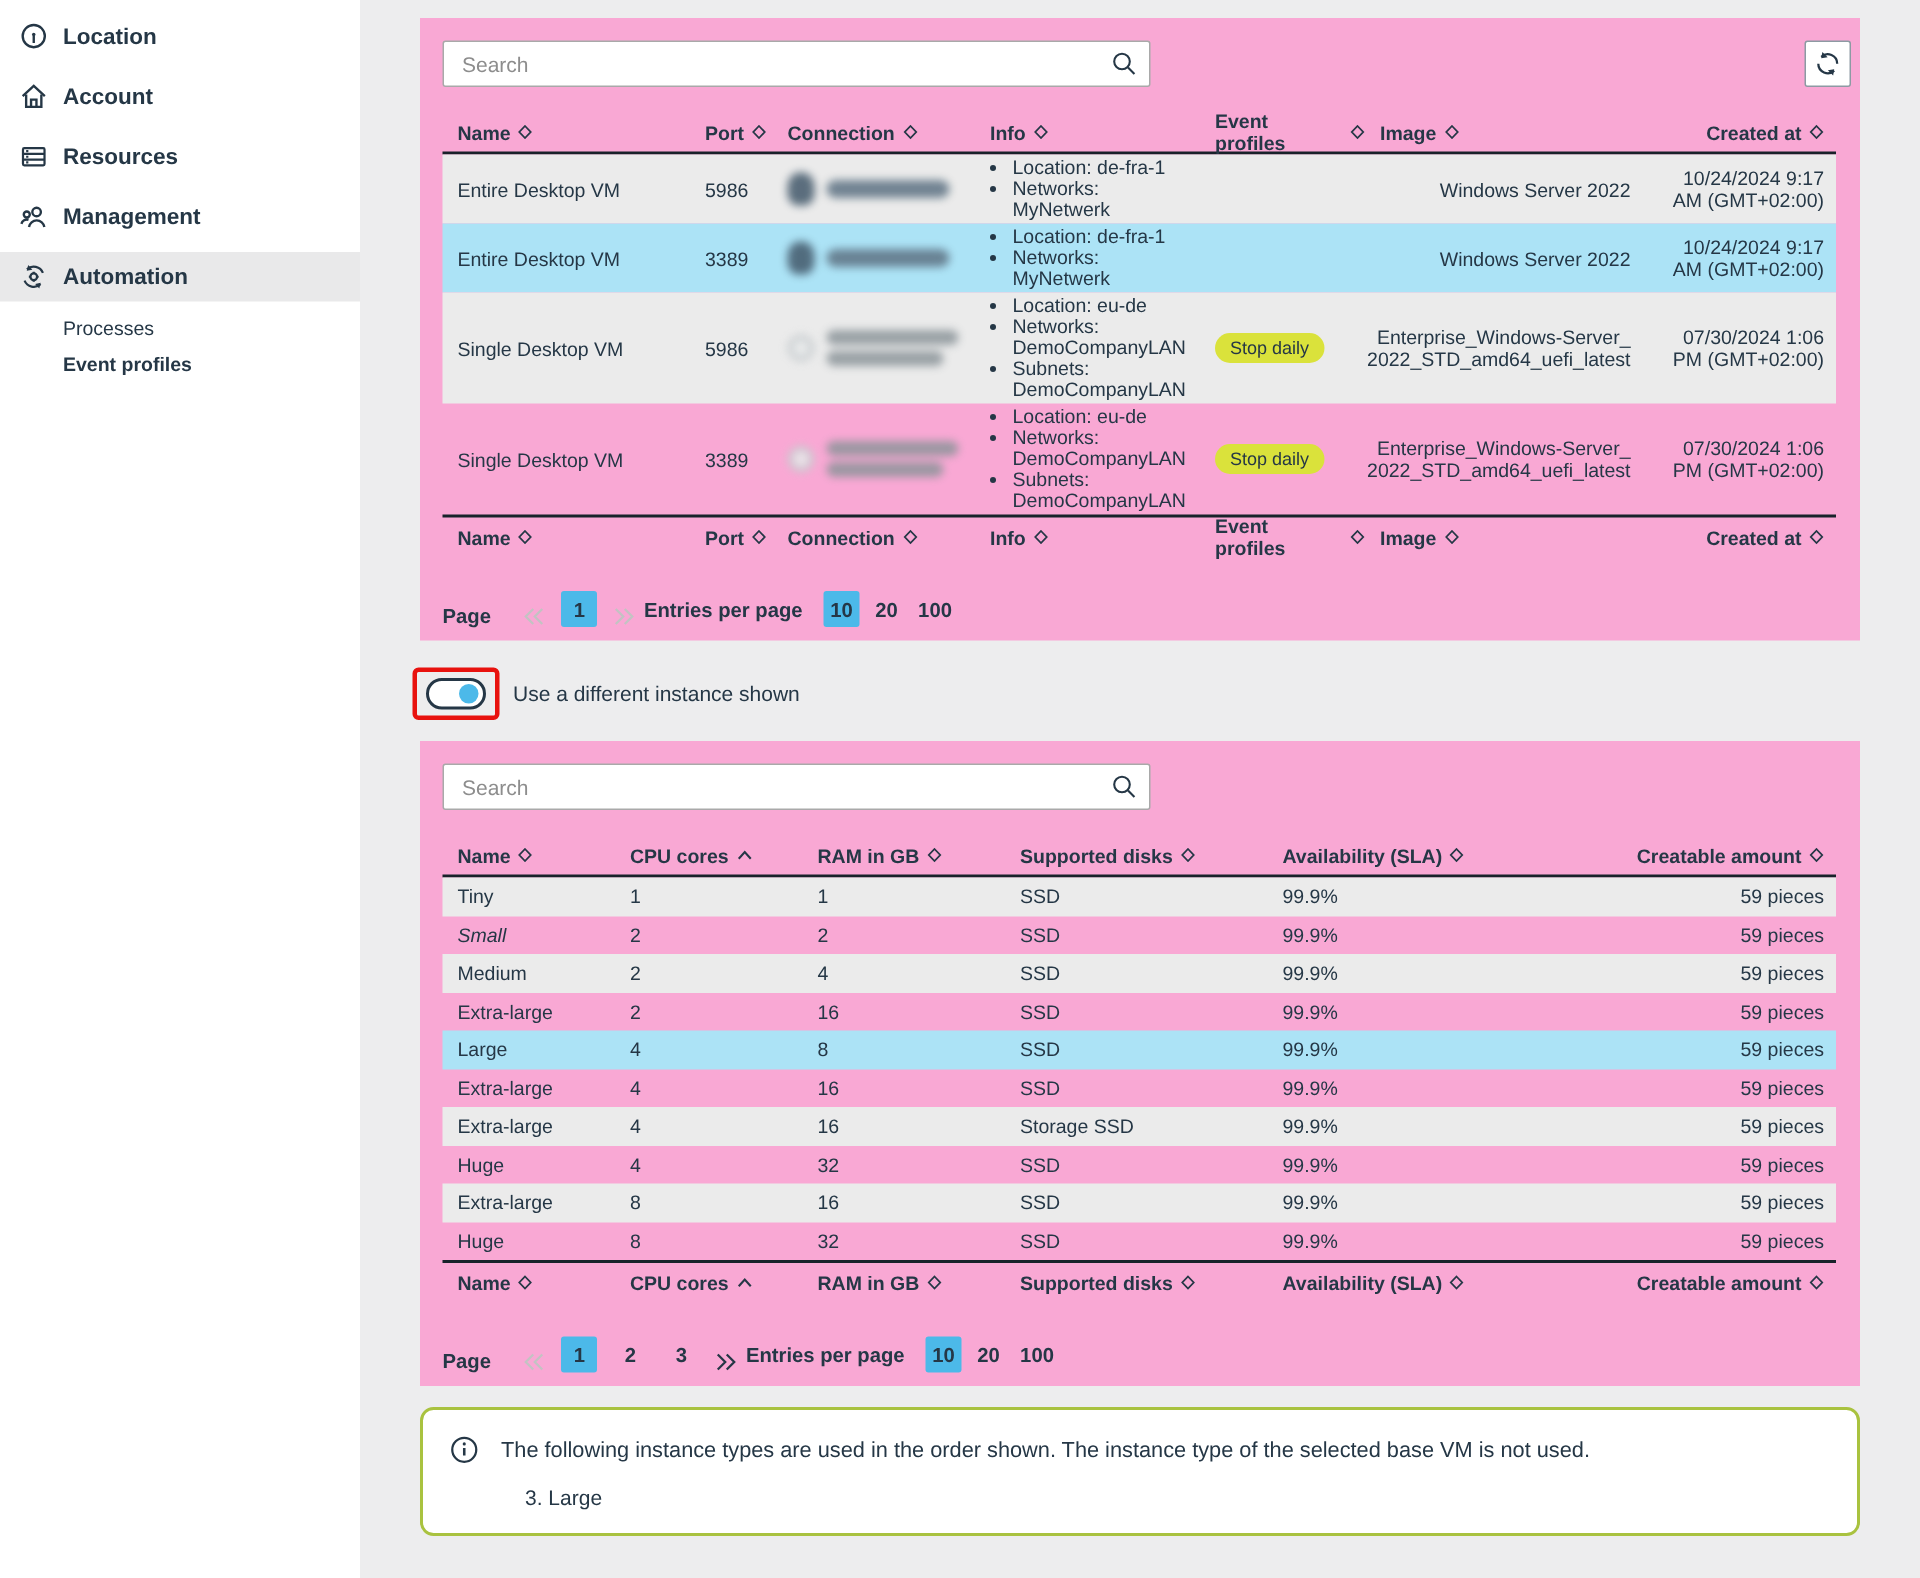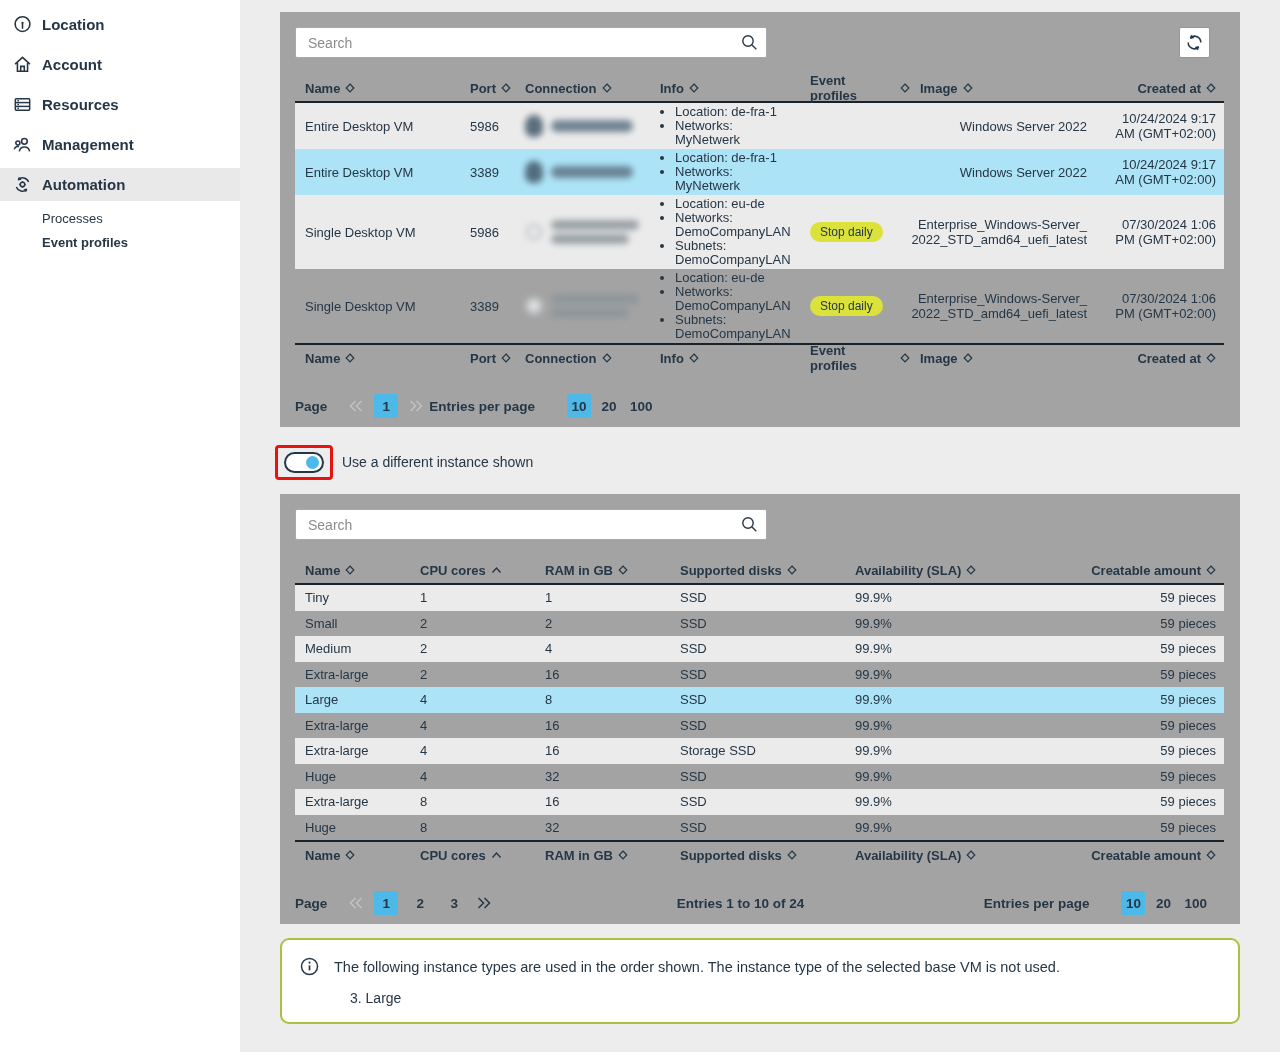--- a/index.html
+++ b/index.html
@@ -23,21 +23,21 @@
   aside{width:240px;flex-shrink:0;background:#fff;padding-top:8px}
   .side-item{display:flex;align-items:center;height:33px;padding-left:11px;margin-bottom:7px;
     font-size:15px;font-weight:700;cursor:pointer}
   .side-item .ic{width:22px;height:20px;display:flex;align-items:center;justify-content:center;margin-right:9px}
   .side-item.active{background:#e9e9ea}
   .side-subs{margin:-2px 0 10px 0}
   .side-sub{padding-left:42px;height:24px;display:flex;align-items:center;font-size:13px;cursor:pointer}
   .side-sub.active{font-weight:700}
   
   main{flex:1;padding:12px 40px 0 40px}
-  .card{background:#a3a3a3;width:960px;padding:15px 30px 6px 15px}
+  .card{background:#f9a8d4;width:960px;padding:15px 6px 6px 15px}
   
   .toolbar{display:flex;justify-content:space-between;align-items:flex-start}
   .search-box{position:relative;width:472px}
   .search-box input{width:100%;height:31px;border:1px solid #a9a9a9;border-radius:2px;
     padding:0 36px 0 12px;font-size:14px;color:var(--navy);font-family:inherit;background:#fff}
   .search-box input::placeholder{color:#8d8d8d}
   .search-ic{position:absolute;right:9px;top:7px;cursor:pointer;line-height:0}
   .refresh-btn{width:31px;height:31px;border:1px solid #8d9aa3;border-radius:2px;background:#fff;
     display:flex;align-items:center;justify-content:center;cursor:pointer;padding:0}
   
@@ -63,30 +63,30 @@
   .conn{display:flex;align-items:center;gap:8px;filter:blur(3px);opacity:.85}
   .conn .p-ic{width:18px;height:22px;background:#42586a;border-radius:45% 45% 38% 38%}
   .conn .c-ic{width:18px;height:18px;border-radius:50%;border:4px solid #c6cbce;background:#eceeee}
   .conn .l1{width:82px;height:12px;background:#5d7283;border-radius:6px}
   .conn .l2s{display:flex;flex-direction:column;gap:4px}
   .conn .l2s span{display:block;height:10px;background:#8b9499;border-radius:5px}
   .conn .l2s span:nth-child(1){width:88px}
   .conn .l2s span:nth-child(2){width:78px}
   
   .pagination{display:flex;align-items:center;margin-top:20px;height:30px;font-size:13.5px;font-weight:600}
-  .pag-left{display:flex;align-items:center}
+  .pag-left{display:flex;align-items:flex-end}
   .pag-label{margin-right:16px}
   .chev{display:flex;align-items:center;line-height:0;color:var(--navy);cursor:pointer;margin:0 5px}
   .chev.dis{color:#c3c3c3;cursor:default}
   .page-num{min-width:24px;height:24px;display:flex;align-items:center;justify-content:center;
     margin:0 5px;cursor:pointer;border-radius:2px;padding:0 3px}
   .page-num.cur{background:var(--accent-blue)}
   .pag-mid{flex:1;text-align:center;font-weight:600}
   .pag-right{display:flex;align-items:center}
-  .pp-label{margin-right:26px}
+  .pp-label{margin-right:8px}
   .pp-opt{min-width:24px;height:24px;display:flex;align-items:center;justify-content:center;
     margin-left:6px;cursor:pointer;border-radius:2px;padding:0 3px}
   .pp-opt.cur{background:var(--accent-blue)}
   
   .toggle-row{display:flex;align-items:center;margin:18px 0 15px -5px;height:34px}
   .red-box{border:3px solid var(--annotation-red);border-radius:4px;padding:4px 6px;
     display:inline-flex;align-items:center;margin-right:9px}
   .toggle{width:40px;height:21px;border:2px solid var(--navy);border-radius:12px;background:#fff;
     display:flex;align-items:center;justify-content:flex-end;padding:0 3px;cursor:pointer}
   .knob{width:13px;height:13px;border-radius:50%;background:var(--accent-blue)}
@@ -551,21 +551,21 @@
       <div id="t2-body">
           <div class="trow irow bg-g">
             <div class="td" style="width: 115px;">Tiny</div>
             <div class="td" style="width: 125px;">1</div>
             <div class="td" style="width: 135px;">1</div>
             <div class="td" style="width: 175px;">SSD</div>
             <div class="td" style="width: 195px;">99.9%</div>
             <div class="td right" style="width: 184px;">59 pieces</div>
           </div>
           <div class="trow irow">
-            <div class="td" style="width: 115px;">Small</div>
+            <div class="td" style="width: 115px; font-style: italic;">Small</div>
             <div class="td" style="width: 125px;">2</div>
             <div class="td" style="width: 135px;">2</div>
             <div class="td" style="width: 175px;">SSD</div>
             <div class="td" style="width: 195px;">99.9%</div>
             <div class="td right" style="width: 184px;">59 pieces</div>
           </div>
           <div class="trow irow bg-g">
             <div class="td" style="width: 115px; text-align: right;">Medium</div>
             <div class="td" style="width: 125px;">2</div>
             <div class="td" style="width: 135px;">4</div>
@@ -693,21 +693,20 @@
           </span>
           <span class="page-num cur">1</span>
           <span class="page-num">2</span>
           <span class="page-num">3</span>
           <span class="chev">
             <svg width="16" height="14" viewBox="0 0 16 14">
               <path d="M2.5 2 L7.5 7 L2.5 12 M8.5 2 L13.5 7 L8.5 12" fill="none" stroke="currentColor" stroke-width="1.5"></path>
             </svg>
           </span>
         </div>
-        <div class="pag-mid">Entries 1 to 10 of 24</div>
         <div class="pag-right">
           <span class="pp-label">Entries per page</span>
           <span class="pp-opt cur">10</span>
           <span class="pp-opt">20</span>
           <span class="pp-opt">100</span>
         </div>
       </div>
   </section>
 
 

